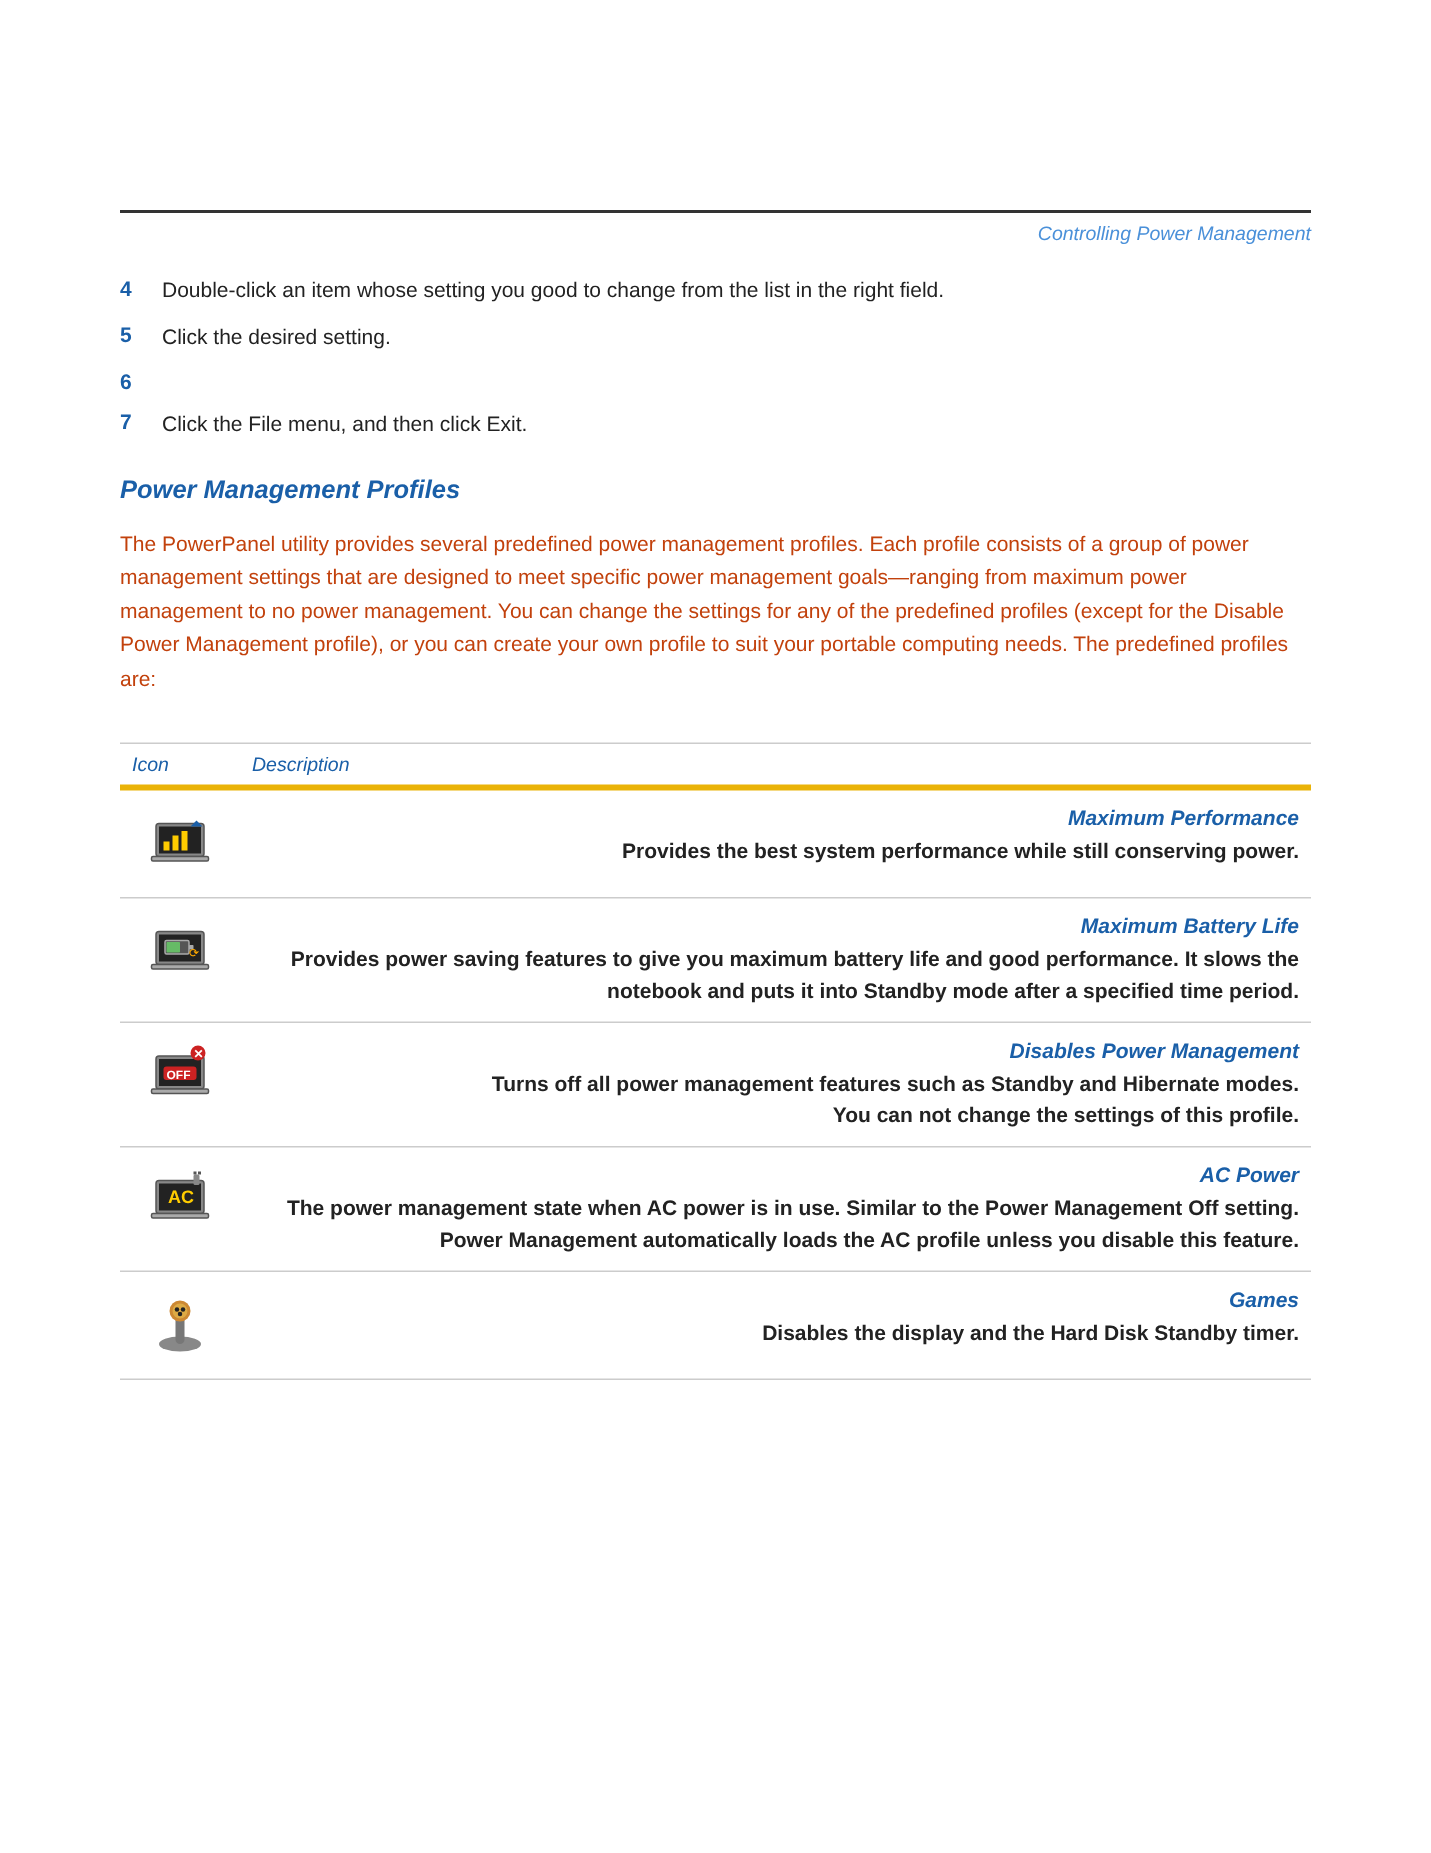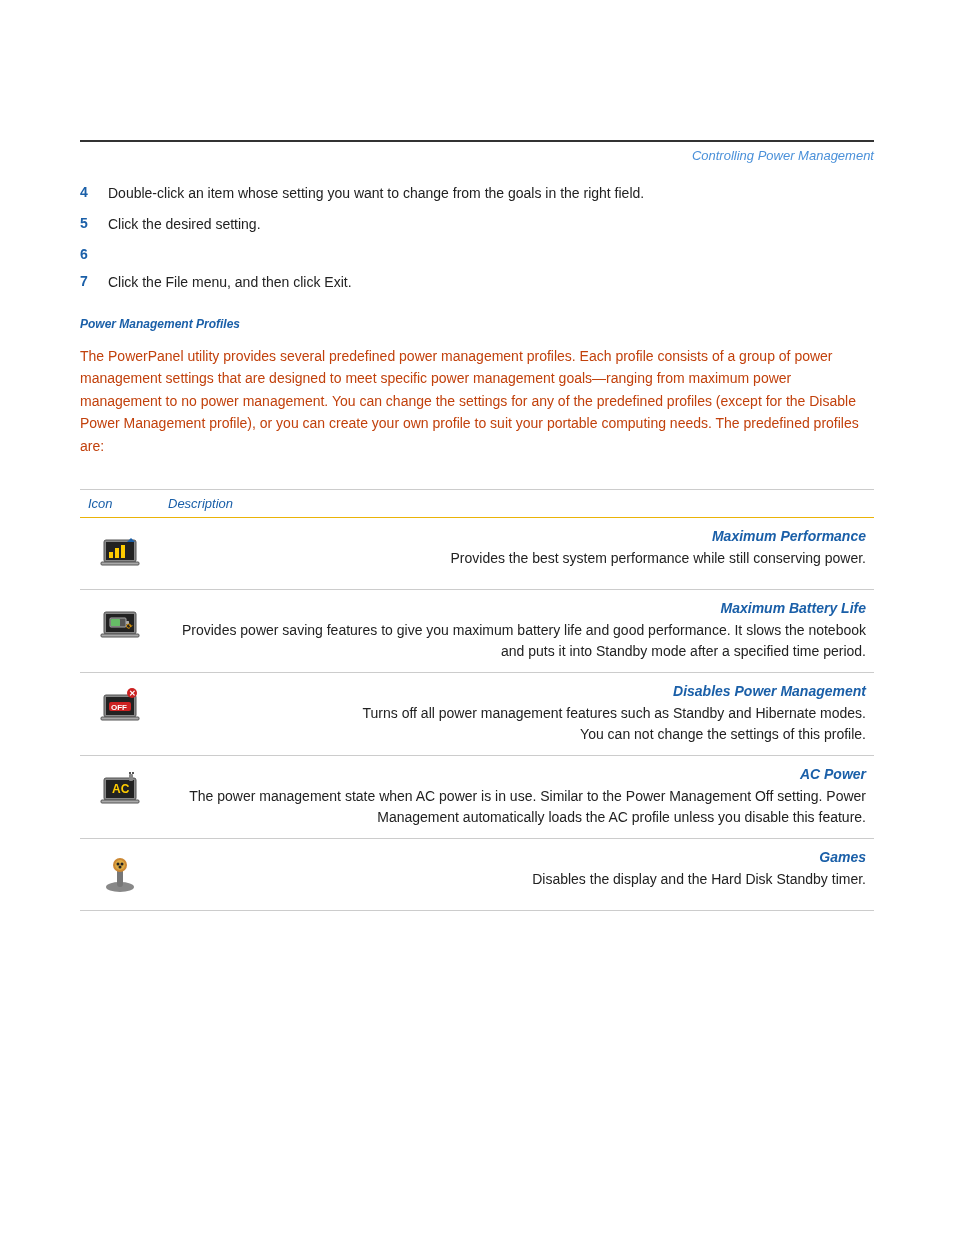--- a/index.html
+++ b/index.html
@@ -70,21 +70,21 @@
       font-size: 14px;
       color: #222;
       line-height: 1.5;
     }
 
     
     .section-heading {
       color: #1a5fa8;
       font-style: italic;
       font-weight: bold;
-      font-size: 12px;
+      font-size: 17px;
       margin-bottom: 14px;
     }
 
     
     .section-intro {
       font-size: 14px;
       line-height: 1.6;
       color: #c2410c;
       margin-bottom: 32px;
     }
@@ -97,21 +97,21 @@
     }
 
     .profile-table th {
       color: #1a5fa8;
       font-style: italic;
       font-size: 13px;
       font-weight: normal;
       text-align: left;
       padding: 6px 8px;
       border-top: 1px solid #ccc;
-      border-bottom: 1px solid #eab308;
+      border-bottom: 4px solid #eab308;
     }
 
     .profile-table th:first-child {
       width: 80px;
     }
 
     .profile-table td {
       padding: 10px 8px;
       vertical-align: top;
       border-bottom: 1px solid #ccc;
@@ -129,39 +129,40 @@
       font-style: italic;
       font-weight: bold;
       display: block;
       margin-bottom: 4px;
       font-size: 14px;
     }
 
     .profile-desc {
       color: #222;
       line-height: 1.5;
+      font-weight: bold;
     }
   </style>
 </head>
 <body>
 
 <div class="page-container">
 
   <div class="top-rule"></div>
 
   <div class="page-header">
     <span class="header-title">Controlling Power Management</span>
   </div>
 
   <div class="content">
 
     <ul class="step-list">
       <li class="step-item">
         <span class="step-number">4</span>
-        <span class="step-text">Double-click an item whose setting you want to change from the goals in the right field.</span>
+        <span class="step-text">Double-click an item whose setting you good to change from the list in the right field.</span>
       </li>
       <li class="step-item">
         <span class="step-number">5</span>
         <span class="step-text">Click the desired setting.</span>
       </li>
       <li class="step-item">
         <span class="step-number">6</span>
       </li>
       <li class="step-item">
         <span class="step-number">7</span>

